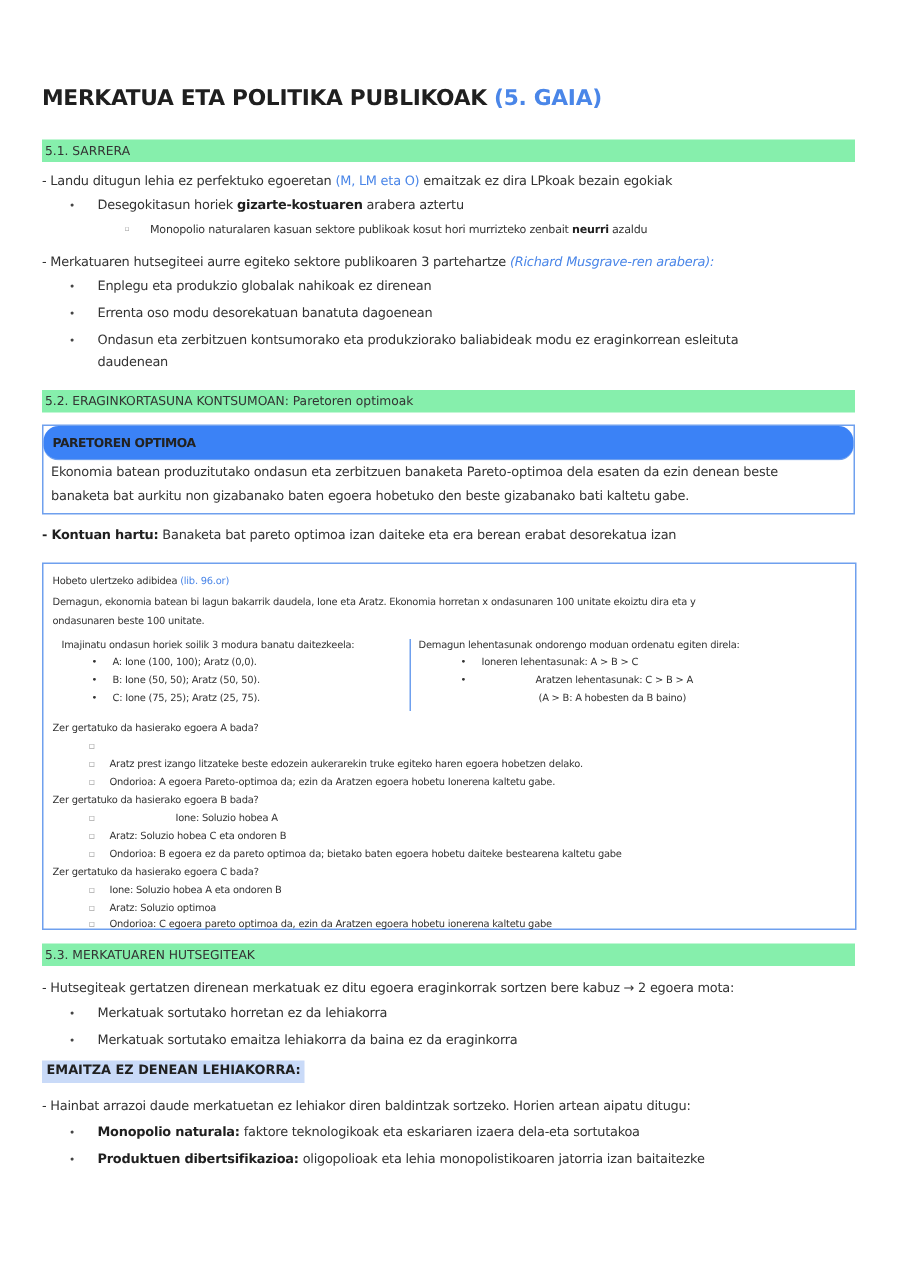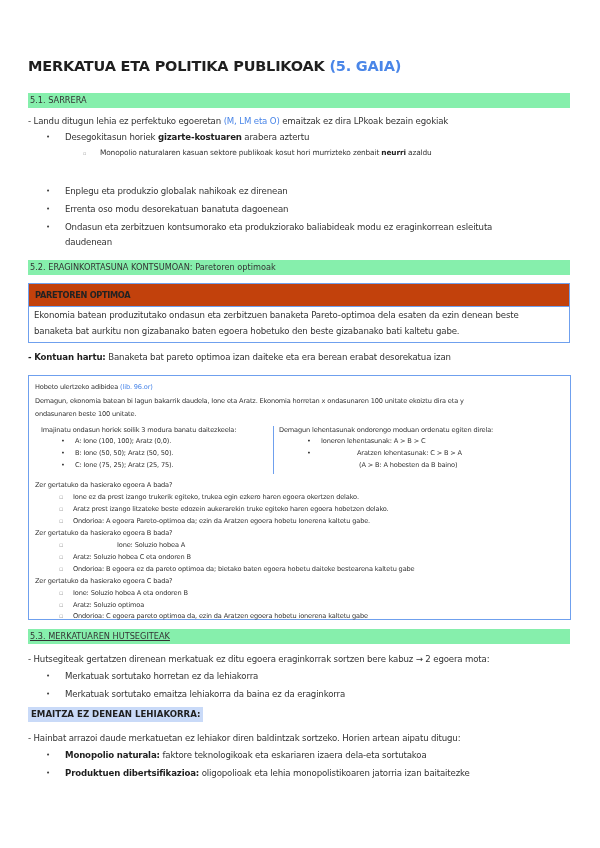--- a/index.html
+++ b/index.html
@@ -30,23 +30,24 @@
       position: absolute; font-size: 7px; color: #444;
     }
     .sub-bullet {
       position: absolute; font-size: 5px; color: #999;
     }
     .def-box {
       position: absolute; left: 28px; top: 283px; width: 542px; height: 46px;
       border: 1.5px solid #6fa0ee; box-sizing: border-box; background: #fff;
     }
     .def-head {
-      height: 22px; background: #c2410c; border-bottom: 1.5px solid #6fa0ee;
+      height: 22px; background: #3b82f6; border-bottom: 1.5px solid #6fa0ee;
       font-size: 8.2px; font-weight: bold; color: #222; line-height: 22px; padding-left: 6px;
       letter-spacing: -0.3px;
+      border-radius: 10px;
     }
     .example-box {
       position: absolute; left: 28px; top: 375px; width: 543px; height: 245px;
       border: 1.3px solid #6fa0ee; box-sizing: border-box; background: #fff;
     }
     .ex-line { position: absolute; font-size: 6.6px; color: #333; white-space: nowrap; letter-spacing: -0.15px; }
     .divider { position: absolute; left: 244px; top: 50px; width: 1px; height: 48px; background: #6fa0ee; }
     .highlight-head {
       position: absolute; left: 28px; top: 707px; height: 15px;
       background: #c9daf8; font-size: 8.6px; font-weight: bold; color: #1f1f1f; line-height: 15px;
@@ -70,20 +71,23 @@
   </div>
   <span class="bullet" style="left:46px; top:133px;">•</span>
   <div class="line" style="left:65px; top:132px;">
     <span>Desegokitasun horiek </span><b>gizarte-kostuaren</b><span> arabera aztertu</span>
   </div>
   <span class="sub-bullet" style="left:83px; top:150px;">▫</span>
   <div class="line small" style="left:100px; top:148px;">
     <span>Monopolio naturalaren kasuan sektore publikoak kosut hori murrizteko zenbait </span><b>neurri</b><span> azaldu</span>
   </div>
 
+  <div class="line" style="left:28px; top:170px;">
+    <span>- Merkatuaren hutsegiteei aurre egiteko sektore publikoaren 3 partehartze </span><span class="bi">(Richard Musgrave-ren arabera):</span>
+  </div>
   <span class="bullet" style="left:46px; top:187px;">•</span>
   <div class="line" style="left:65px; top:186px;">Enplegu eta produkzio globalak nahikoak ez direnean</div>
   <span class="bullet" style="left:46px; top:205px;">•</span>
   <div class="line" style="left:65px; top:204px;">Errenta oso modu desorekatuan banatuta dagoenean</div>
   <span class="bullet" style="left:46px; top:223px;">•</span>
   <div class="line" style="left:65px; top:222px;">Ondasun eta zerbitzuen kontsumorako eta produkziorako baliabideak modu ez eraginkorrean esleituta</div>
   <div class="line" style="left:65px; top:237px;">daudenean</div>
 
   <div class="section-bar" style="top:260px;">5.2. ERAGINKORTASUNA KONTSUMOAN: Paretoren optimoak</div>
 
@@ -117,21 +121,20 @@
 
     <div class="ex-line" style="left:250px; top:50px;">Demagun lehentasunak ondorengo moduan ordenatu egiten direla:</div>
     <div class="ex-line" style="left:278px; top:61px;">•</div>
     <div class="ex-line" style="left:292px; top:61px;">Ioneren lehentasunak: A &gt; B &gt; C</div>
     <div class="ex-line" style="left:278px; top:73px;">•</div>
     <div class="ex-line" style="left:292px; top:73px;margin-left:36px;">Aratzen lehentasunak:  C &gt; B &gt; A</div>
     <div class="ex-line blue" style="left:330px; top:85px;">(A &gt; B: A hobesten da B baino)</div>
 
     <div class="ex-line" style="left:6px; top:105px;">Zer gertatuko da hasierako egoera A bada?</div>
     <div class="ex-line" style="left:30px; top:117px; color:#aaa;">▫</div>
-    <div class="ex-line" style="left:44px; top:117px;">Ione ez da prest izango trukerik egiteko, trukea egin ezkero haren egoera okertzen delako.</div>
     <div class="ex-line" style="left:30px; top:129px; color:#aaa;">▫</div>
     <div class="ex-line" style="left:44px; top:129px;">Aratz prest izango litzateke beste edozein aukerarekin truke egiteko haren egoera hobetzen delako.</div>
     <div class="ex-line" style="left:30px; top:141px; color:#aaa;">▫</div>
     <div class="ex-line" style="left:44px; top:141px;">Ondorioa: A egoera Pareto-optimoa da; ezin da Aratzen egoera hobetu Ionerena kaltetu gabe.</div>
 
     <div class="ex-line" style="left:6px; top:153px;">Zer gertatuko da hasierako egoera B bada?</div>
     <div class="ex-line" style="left:30px; top:165px; color:#aaa;">▫</div>
     <div class="ex-line" style="left:44px; top:165px;padding-left:44px;">Ione: Soluzio hobea A</div>
     <div class="ex-line" style="left:30px; top:177px; color:#aaa;">▫</div>
     <div class="ex-line" style="left:44px; top:177px;">Aratz: Soluzio hobea C eta ondoren B</div>
@@ -140,21 +143,21 @@
 
     <div class="ex-line" style="left:6px; top:201px;">Zer gertatuko da hasierako egoera C bada?</div>
     <div class="ex-line" style="left:30px; top:213px; color:#aaa;">▫</div>
     <div class="ex-line" style="left:44px; top:213px;">Ione: Soluzio hobea A eta ondoren B</div>
     <div class="ex-line" style="left:30px; top:225px; color:#aaa;">▫</div>
     <div class="ex-line" style="left:44px; top:225px;">Aratz: Soluzio optimoa</div>
     <div class="ex-line" style="left:30px; top:236px; color:#aaa;">▫</div>
     <div class="ex-line" style="left:44px; top:236px;">Ondorioa: C egoera pareto optimoa da, ezin da Aratzen egoera hobetu ionerena kaltetu gabe</div>
   </div>
 
-  <div class="section-bar" style="top:629px;text-decoration:underline;">5.3. MERKATUAREN HUTSEGITEAK</div>
+  <div class="section-bar" style="top:629px;">5.3. MERKATUAREN HUTSEGITEAK</div>
 
   <div class="line" style="left:28px; top:654px;">- Hutsegiteak gertatzen direnean merkatuak ez ditu egoera eraginkorrak sortzen bere kabuz → 2 egoera mota:</div>
   <span class="bullet" style="left:46px; top:672px;">•</span>
   <div class="line" style="left:65px; top:671px;">Merkatuak sortutako horretan ez da lehiakorra</div>
   <span class="bullet" style="left:46px; top:690px;">•</span>
   <div class="line" style="left:65px; top:689px;">Merkatuak sortutako emaitza lehiakorra da baina ez da eraginkorra</div>
 
   <div class="highlight-head">EMAITZA EZ DENEAN LEHIAKORRA:</div>
 
   <div class="line" style="left:28px; top:733px;">- Hainbat arrazoi daude merkatuetan ez lehiakor diren baldintzak sortzeko. Horien artean aipatu ditugu:</div>

